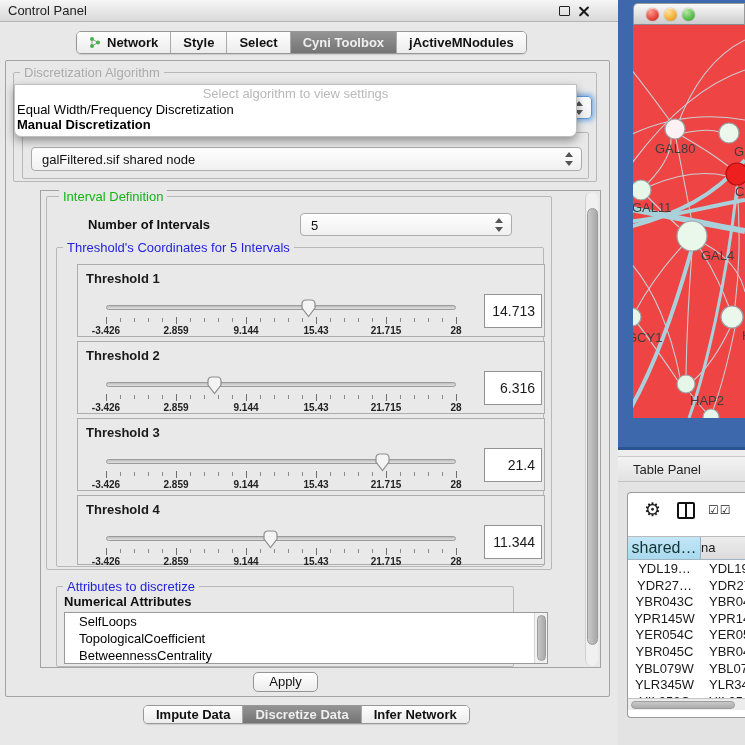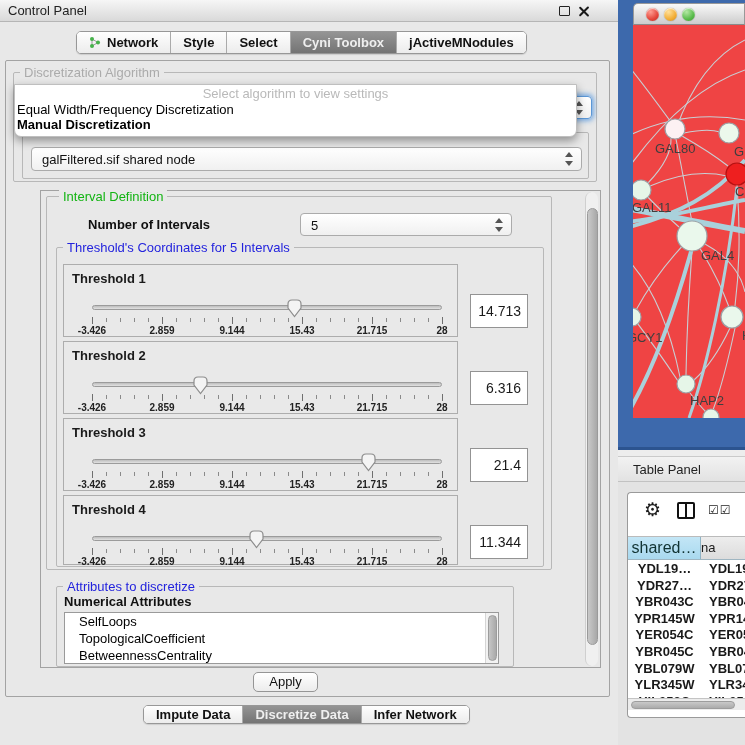--- a/index.html
+++ b/index.html
@@ -63,36 +63,36 @@
     background:linear-gradient(90deg,#c9c9c9,#a8a8a8); border:1px solid #9a9a9a; }
 
   .gtitle.green { color:#13b413;margin-left:6px; }
   .gtitle.blue  { color:#2323dd; }
   .gtitle.dim   { color:#ababab;text-align:center; }
   .gtitle.plain { color:#2a2a2a; }
 
   .bold-label { position:absolute; font-weight:bold; font-size:13px; color:#111; white-space:nowrap; }
 
   
-  .th-row { position:absolute; left:6px; width:395px; height:73px;
+  .th-row { position:absolute; left:20px; width:468px; height:73px;
     border:1px solid #adadad; background:#e9e9e9; }
   .th-title { position:absolute; left:8px; top:6px; font-weight:bold; font-size:13px; }
   .th-track { position:absolute; left:28px; top:40px; width:350px; height:5px; border-radius:3px;
     background:linear-gradient(#bdbdbd,#e2e2e2); border:1px solid #9b9b9b; }
   .th-thumb { position:absolute; top:33px; width:17px; height:20px; }
   .tick { position:absolute; width:1px; background:#8a8a8a; }
   .tick.minor { height:4px; top:53px; }
   .tick.major { height:7px; top:52px; background:#6f6f6f; }
   .tick-label { position:absolute; top:60px; width:44px; text-align:center; font-size:10px;
     font-weight:600; color:#222; }
   .th-value { position:absolute; left:406px; top:29px; width:58px; height:34px; background:#fff;
     border:1px solid #939393; font-size:14px; text-align:right; line-height:32px; padding-right:6px; }
 
   
-  .attr-list { position:absolute; left:64px; top:612px; width:435px; height:52px; background:#fff;
+  .attr-list { position:absolute; left:64px; top:612px; width:484px; height:52px; background:#fff;
     border:1px solid #9a9a9a; overflow:hidden; }
   .attr-item { height:17px; line-height:17px; padding-left:14px; font-size:13px; color:#000; white-space:nowrap; }
   .attr-scroll { position:absolute; right:0; top:0; width:13px; height:100%;
     background:#f2f2f2; border-left:1px solid #d5d5d5; }
   .attr-scroll .t { position:absolute; left:1.5px; top:2px; width:9px; height:46px; border-radius:5px;
     background:linear-gradient(90deg,#c6c6c6,#a9a9a9); border:1px solid #9c9c9c; }
 
   .apply-btn { position:absolute; left:253px; top:672px; width:65px; height:20px;
     background:linear-gradient(#ffffff,#ececec); border:1px solid #959595; border-radius:5px;
     font-size:13px; text-align:center; line-height:18px; color:#111; }
@@ -121,21 +121,21 @@
   .gear-ic { position:absolute; left:16px; top:7px; font-size:19px; color:#1c1c1c; line-height:20px; }
   .cols-ic { position:absolute; left:49px; top:9px; width:18px; height:17px; border:2px solid #111; border-radius:2px; }
   .cols-ic i { position:absolute; left:6px; top:0; width:2px; height:13px; background:#111; }
   .checks-ic { position:absolute; left:80px; top:10px; font-size:12px; color:#222; letter-spacing:1px; }
   .tp-header { position:absolute; left:0; top:43px; width:100%; height:24px; display:flex;
     border-top:1px solid #bbb; border-bottom:1px solid #9fb6c2; }
   .tp-hc1 { width:73px; background:linear-gradient(#c3e6f6,#a9d9ef); border-right:1px solid #8fb3c5;
     text-align:center; line-height:22px; font-size:16px; color:#143; color:#133; }
   .tp-hc2 { flex:1; background:linear-gradient(#ededed,#dcdcdc); padding-left:0; line-height:22px;
     font-size:13px; white-space:nowrap; overflow:hidden; }
-  .tp-rows { position:absolute; left:0; top:68px; width:100%; height:137px; overflow:hidden;font-weight:bold; }
+  .tp-rows { position:absolute; left:0; top:68px; width:100%; height:137px; overflow:hidden; }
   .tp-row { display:flex; height:16.6px; line-height:16.6px; font-size:13px; }
   .tp-c1 { width:73px; text-align:center; white-space:nowrap; overflow:hidden; }
   .tp-c2 { flex:1; padding-left:8px; white-space:nowrap; overflow:hidden; }
   .hscroll { position:absolute; left:0; top:205px; width:100%; height:12px; background:#ececec;
     border-top:1px solid #c4c4c4; }
   .hscroll .ht { position:absolute; left:3px; top:1.5px; width:104px; height:8px; border-radius:4px;
     background:linear-gradient(#c9c9c9,#ababab); border:1px solid #9d9d9d; }
 </style>
 </head>
 <body>

